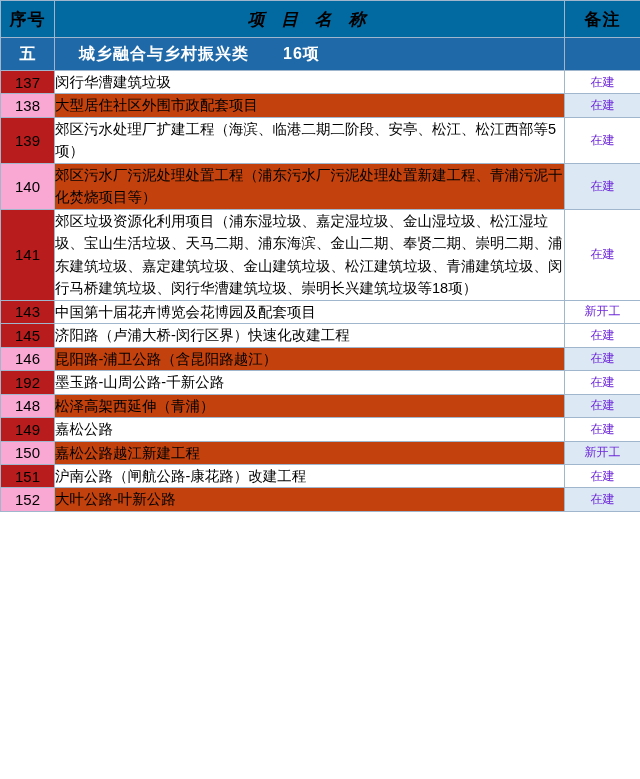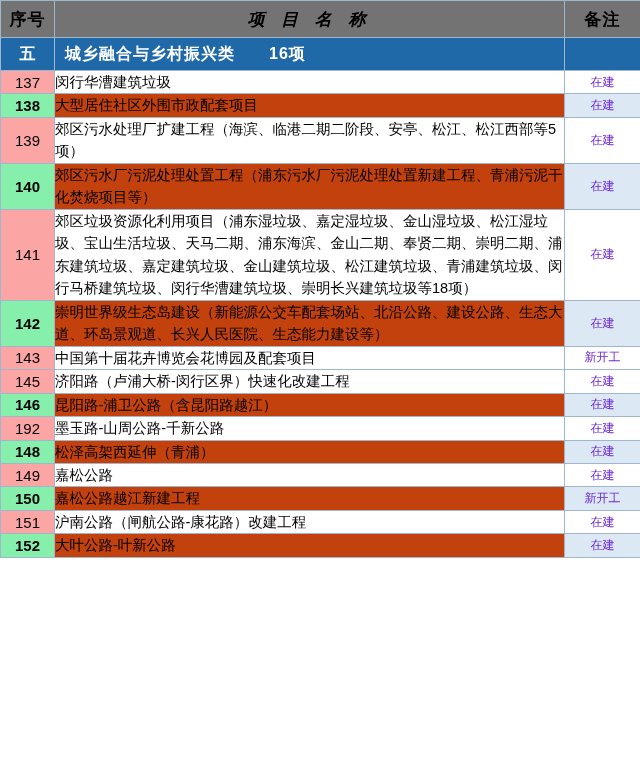--- a/index.html
+++ b/index.html
@@ -21,21 +21,21 @@
   table.proj-table td, table.proj-table th {
     border: 1px solid #9fb6cc;
     padding: 0;
     vertical-align: middle;
   }
   .col-no { width: 54px; }
   .col-name { width: 510px; }
   .col-note { width: 76px; }
 
   thead th {
-    background: #737373;
+    background: #0369a1;
     font-size: 17px;
     font-weight: bold;
     color: #000000;
     text-align: center;
     height: 36px;
     letter-spacing: 1px;
   }
   thead th.name-head {
     letter-spacing: 6px;
     font-style: italic;
@@ -45,21 +45,21 @@
     color: #ffffff;
     font-weight: bold;
     font-size: 16px;
     height: 32px;
   }
   tr.section-row td.sec-no {
     text-align: center;
   }
   tr.section-row td.sec-title {
     text-align: left;
-    padding-left: 10px;
+    padding-left: 24px;
     letter-spacing: 1px;
   }
   tr.section-row td.sec-empty {
     background: #1f69a8;
   }
   td.cell-no {
     text-align: center;
     font-size: 15px;
     color: #000;
   }
@@ -70,22 +70,22 @@
     line-height: 1.55;
     color: #000;
   }
   td.cell-note {
     text-align: center;
     font-size: 12px;
     color: #6d28d9;
   }
   tr.row-light td { background: #ffffff; }
   tr.row-dark td { background: #c2410c; }
-  tr.row-light td.cell-no { background: #fca5a5; }
-  tr.row-dark td.cell-no { background: #86efac; font-weight: bold; }
+  tr.row-light td.cell-no { background: #b91c1c; }
+  tr.row-dark td.cell-no { background: #f9a8d4; }
   tr.row-light td.cell-note { background: #ffffff; }
   tr.row-dark td.cell-note { background: #dce9f4; }
 </style>
 </head>
 <body>
 
 <table class="proj-table">
   <colgroup>
     <col class="col-no">
     <col class="col-name">
@@ -123,25 +123,20 @@
     <tr class="row-dark">
       <td class="cell-no">140</td>
       <td class="cell-name">郊区污水厂污泥处理处置工程（浦东污水厂污泥处理处置新建工程、青浦污泥干化焚烧项目等）</td>
       <td class="cell-note">在建</td>
     </tr>
     <tr class="row-light">
       <td class="cell-no">141</td>
       <td class="cell-name">郊区垃圾资源化利用项目（浦东湿垃圾、嘉定湿垃圾、金山湿垃圾、松江湿垃圾、宝山生活垃圾、天马二期、浦东海滨、金山二期、奉贤二期、崇明二期、浦东建筑垃圾、嘉定建筑垃圾、金山建筑垃圾、松江建筑垃圾、青浦建筑垃圾、闵行马桥建筑垃圾、闵行华漕建筑垃圾、崇明长兴建筑垃圾等18项）</td>
       <td class="cell-note">在建</td>
     </tr>
-    <tr class="row-dark">
-      <td class="cell-no">142</td>
-      <td class="cell-name">崇明世界级生态岛建设（新能源公交车配套场站、北沿公路、建设公路、生态大道、环岛景观道、长兴人民医院、生态能力建设等）</td>
-      <td class="cell-note">在建</td>
-    </tr>
     <tr class="row-light">
       <td class="cell-no">143</td>
       <td class="cell-name">中国第十届花卉博览会花博园及配套项目</td>
       <td class="cell-note">新开工</td>
     </tr>
     <tr class="row-light">
       <td class="cell-no">145</td>
       <td class="cell-name">济阳路（卢浦大桥-闵行区界）快速化改建工程</td>
       <td class="cell-note">在建</td>
     </tr>

